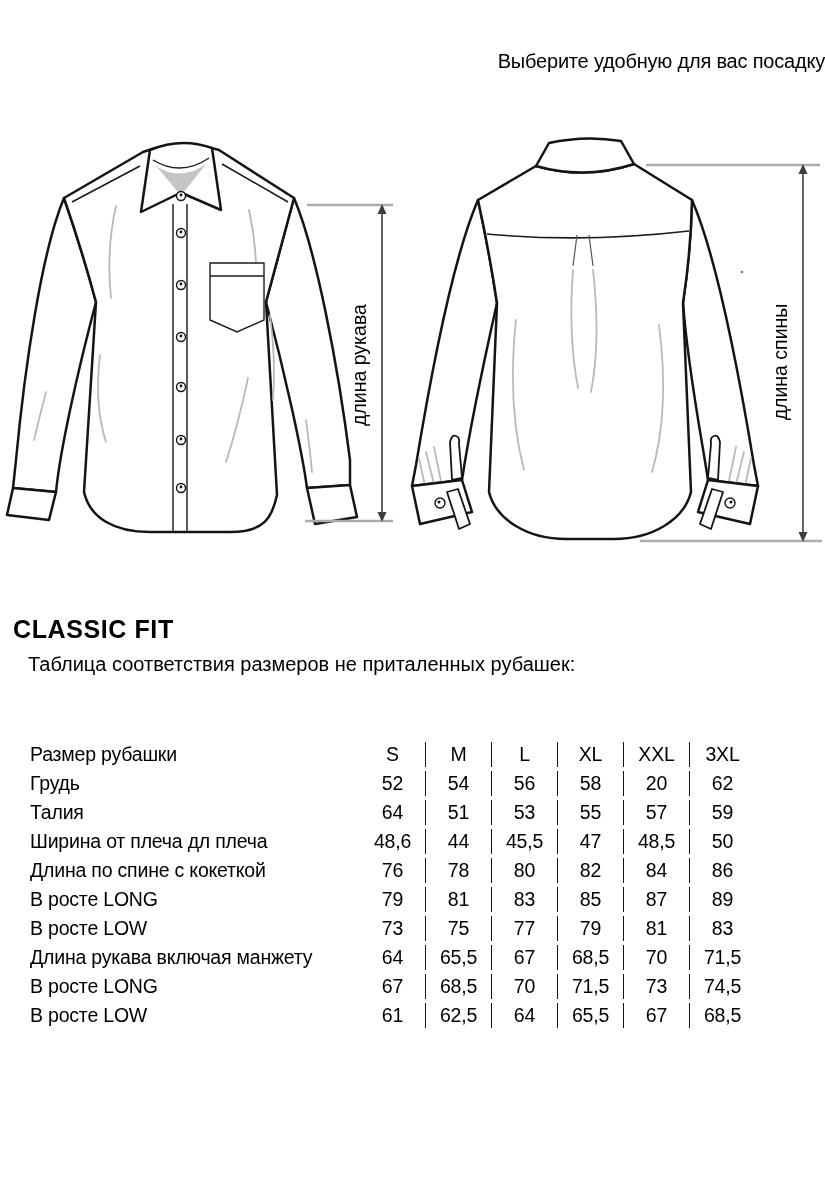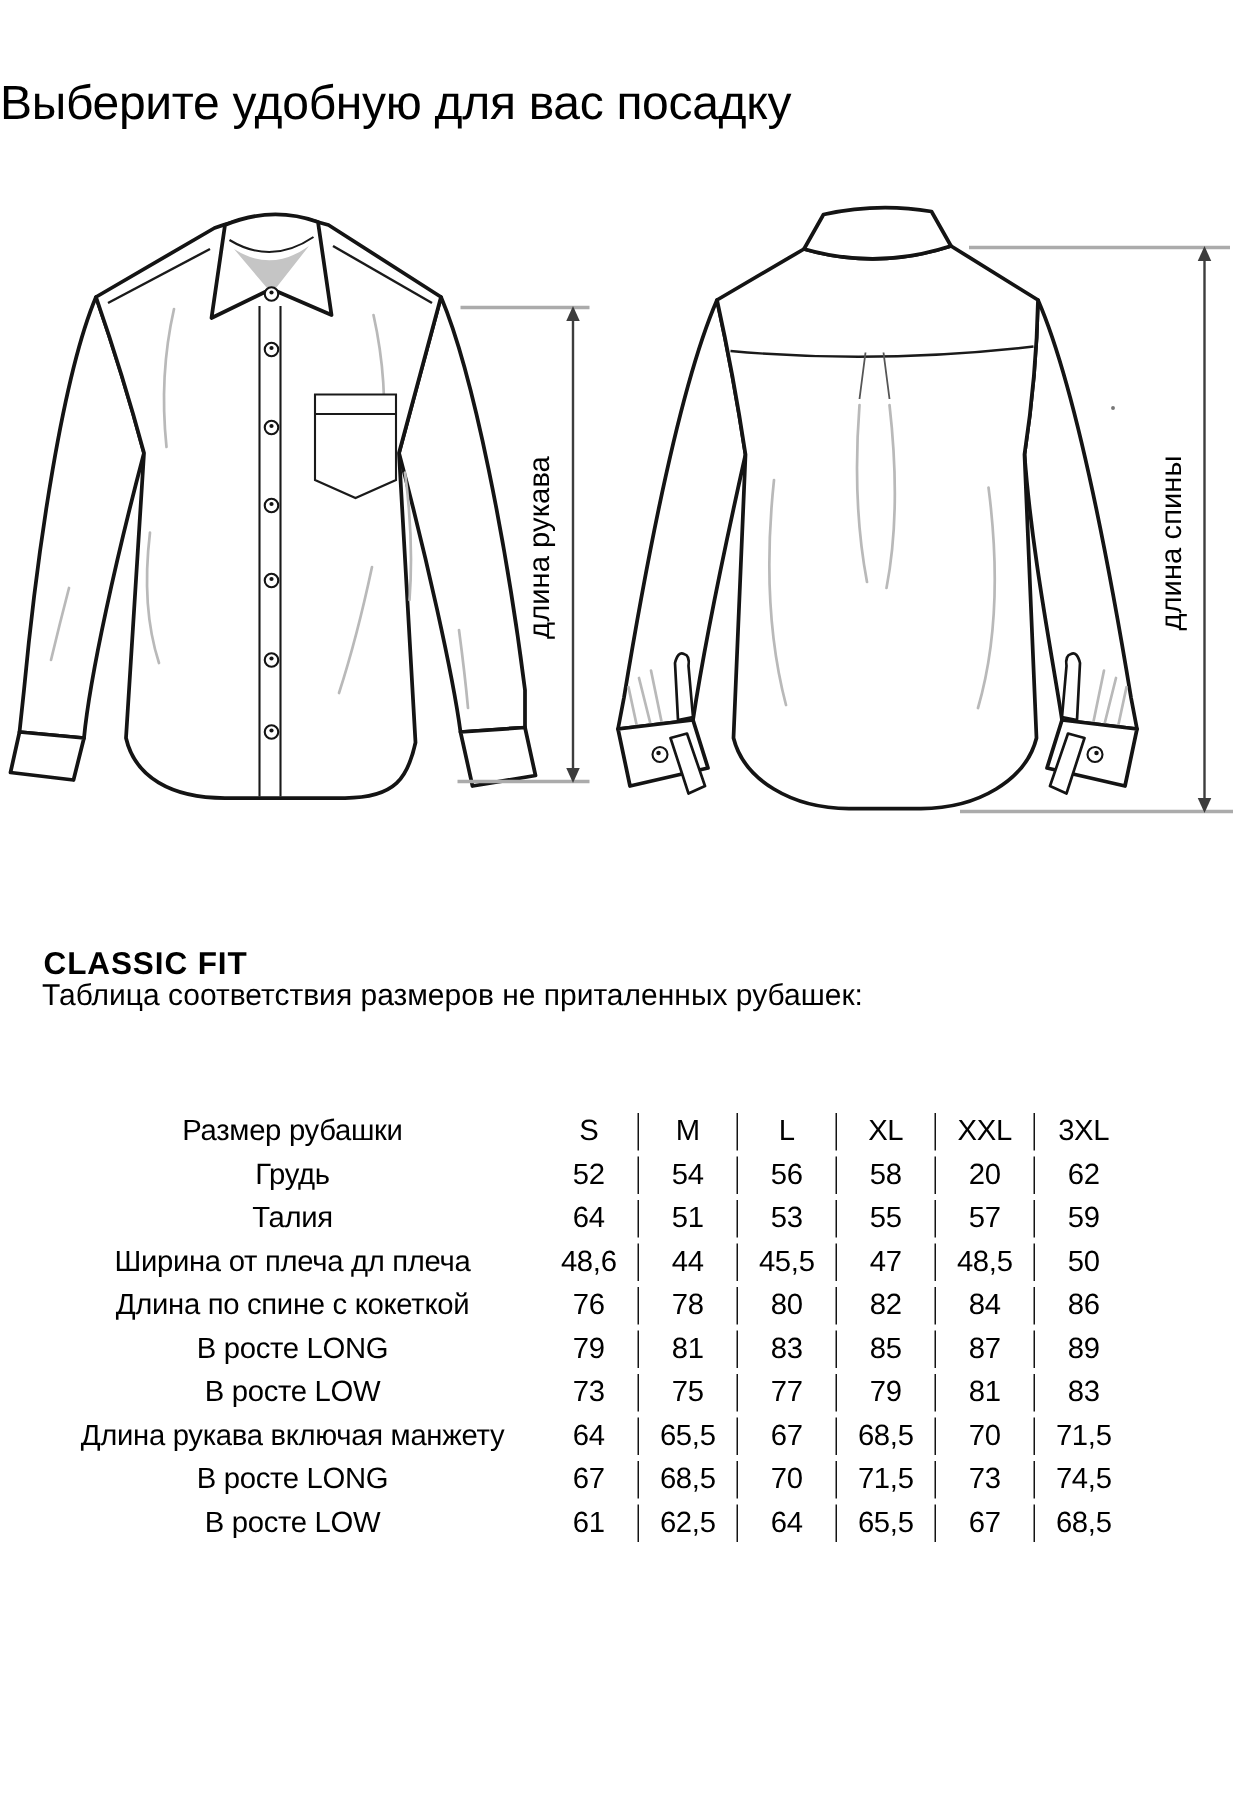--- a/index.html
+++ b/index.html
@@ -1,28 +1,28 @@
 <!DOCTYPE html>
 <html><head>
 <meta charset="utf-8">
 <style>
   html,body{margin:0;padding:0;background:#fff;}
   .page{position:relative;width:825px;height:1200px;background:#fff;color:#000;
         font-family:"Liberation Sans","DejaVu Sans",sans-serif;overflow:hidden;}
   .page-title{position:absolute;top:50px;left:0;width:825px;margin:0;
-        font-size:32px;font-weight:400;letter-spacing:-0.2px;text-align:left;}
+        font-size:20px;font-weight:400;letter-spacing:-0.2px;text-align:right;}
   .diagram{position:absolute;top:120px;left:0;width:825px;height:455px;}
-  .fit-heading{position:absolute;top:615px;left:13px;margin:16px;
-        font-size:21px;font-weight:800;letter-spacing:0.6px;}
+  .fit-heading{position:absolute;top:615px;left:13px;margin:0;
+        font-size:25px;font-weight:800;letter-spacing:0.6px;}
   .table-caption{position:absolute;top:653px;left:28px;margin:0;font-size:20px;}
   .size-table{position:absolute;top:738px;left:30px;width:720px;
         border-collapse:separate;border-spacing:0 4px;table-layout:fixed;}
   .size-table td{height:25px;padding:0;vertical-align:middle;
         font-size:19.5px;letter-spacing:-0.2px;white-space:nowrap;}
-  .size-table td.label{width:330px;text-align:center;}
+  .size-table td.label{width:330px;text-align:left;}
   .size-table td.num{width:65px;text-align:center;border-right:1.6px solid #141414;}
   .size-table td.num.last{border-right:none;}
   svg .outline{fill:#fff;stroke:#141414;stroke-width:2.5;stroke-linejoin:round;}
   svg .seam{fill:none;stroke:#1a1a1a;stroke-width:1.6;}
   svg .thin{fill:none;stroke:#1a1a1a;stroke-width:1.4;}
   svg .fold{fill:none;stroke:#b9b9b9;stroke-width:1.8;stroke-linecap:round;}
   svg .tick{stroke:#ababab;stroke-width:2.4;}
   svg .mline{stroke:#3d3d3d;stroke-width:1.6;}
   svg .mhead{fill:#3d3d3d;}
   svg .mlabel{font-family:"Liberation Sans","DejaVu Sans",sans-serif;font-size:19.5px;fill:#000;}

